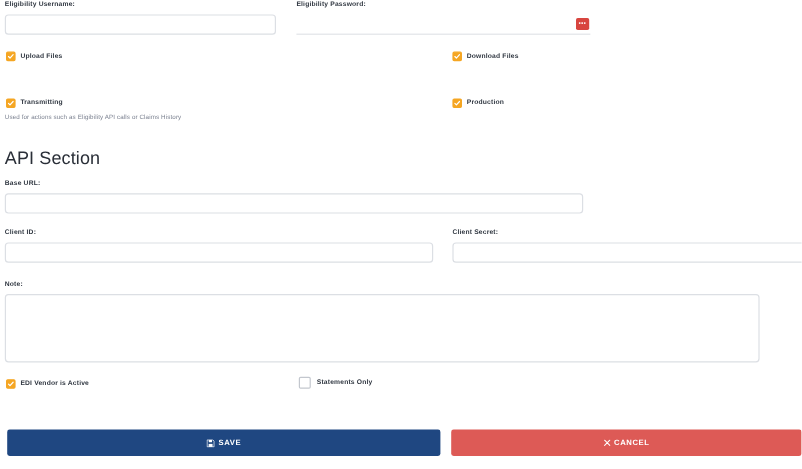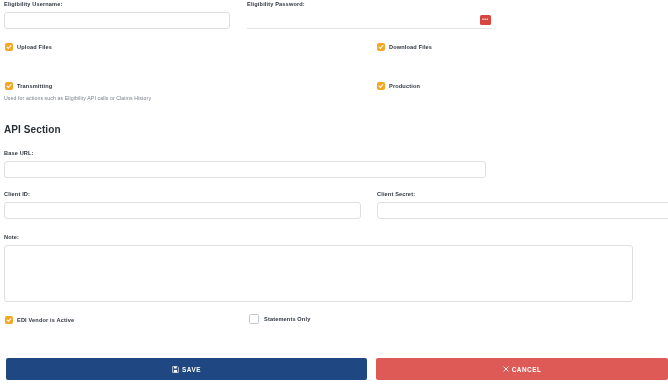--- a/index.html
+++ b/index.html
@@ -39,22 +39,22 @@
 
   .helper-text {
     font-size: 5.2px;
     font-weight: normal;
     color: #7b8190;
     letter-spacing: 0.1px;
     white-space: nowrap;
   }
 
   .section-heading {
-    font-size: 10px;
-    font-weight: bold;
+    font-size: 15px;
+    font-weight: normal;
     color: #2a2f38;
     letter-spacing: 0.1px;
     text-align: right;
   }
 
   
   .text-input {
     display: block;
     width: 100%;
     height: 17px;

